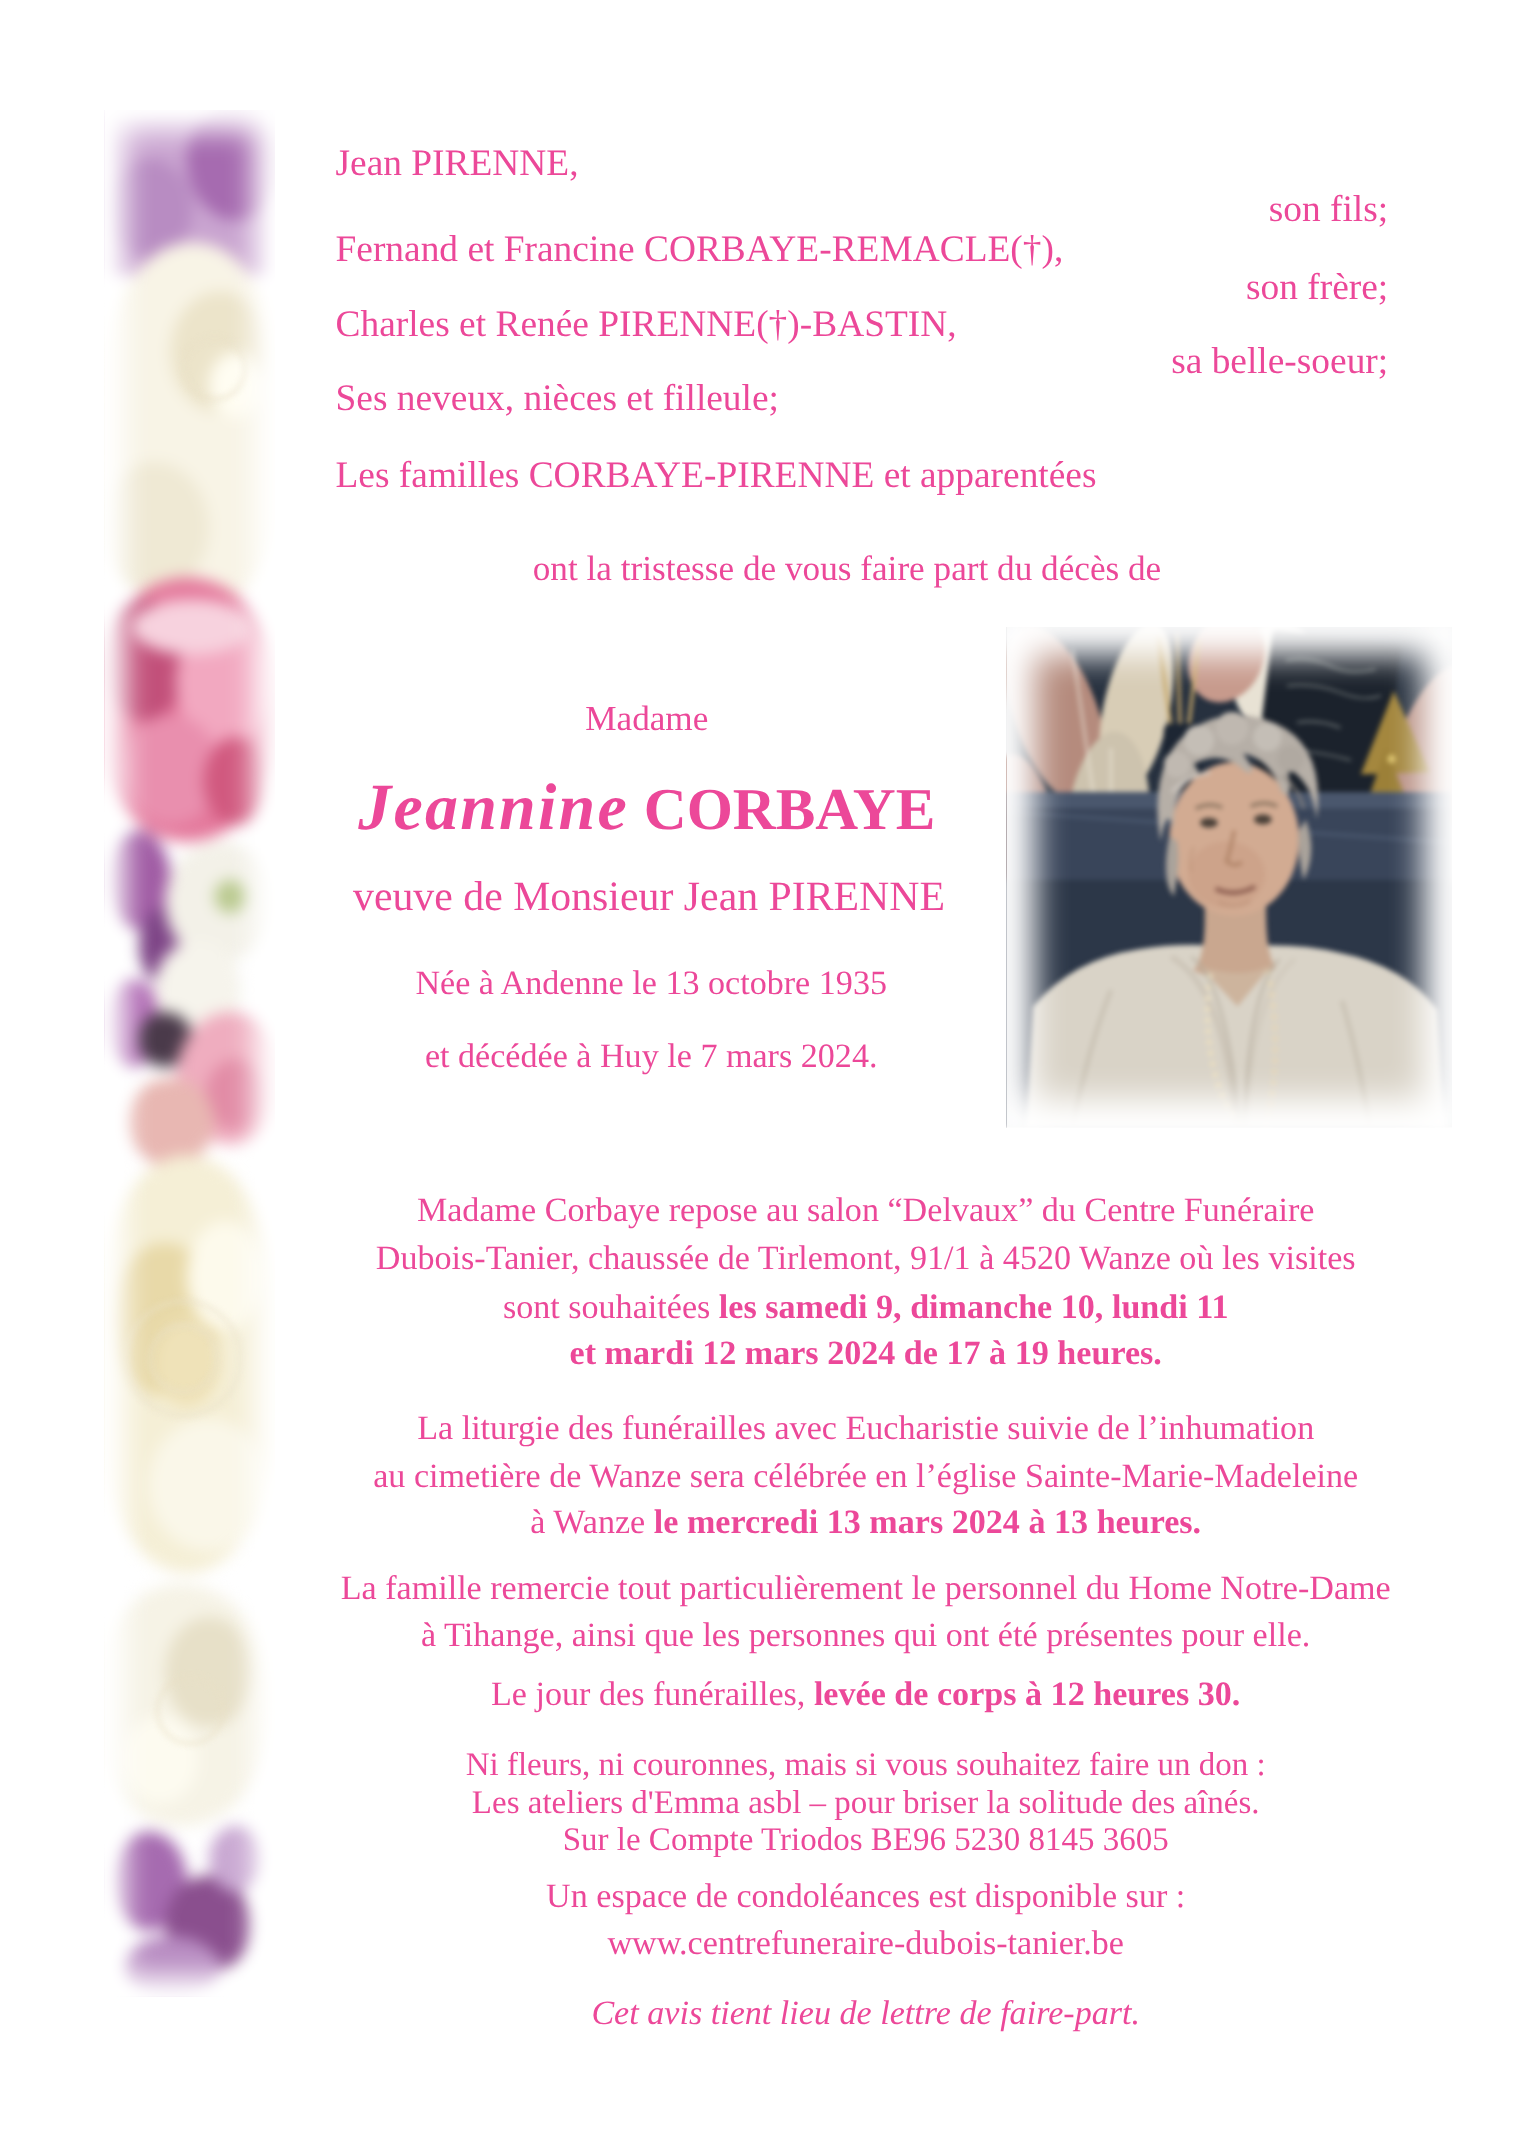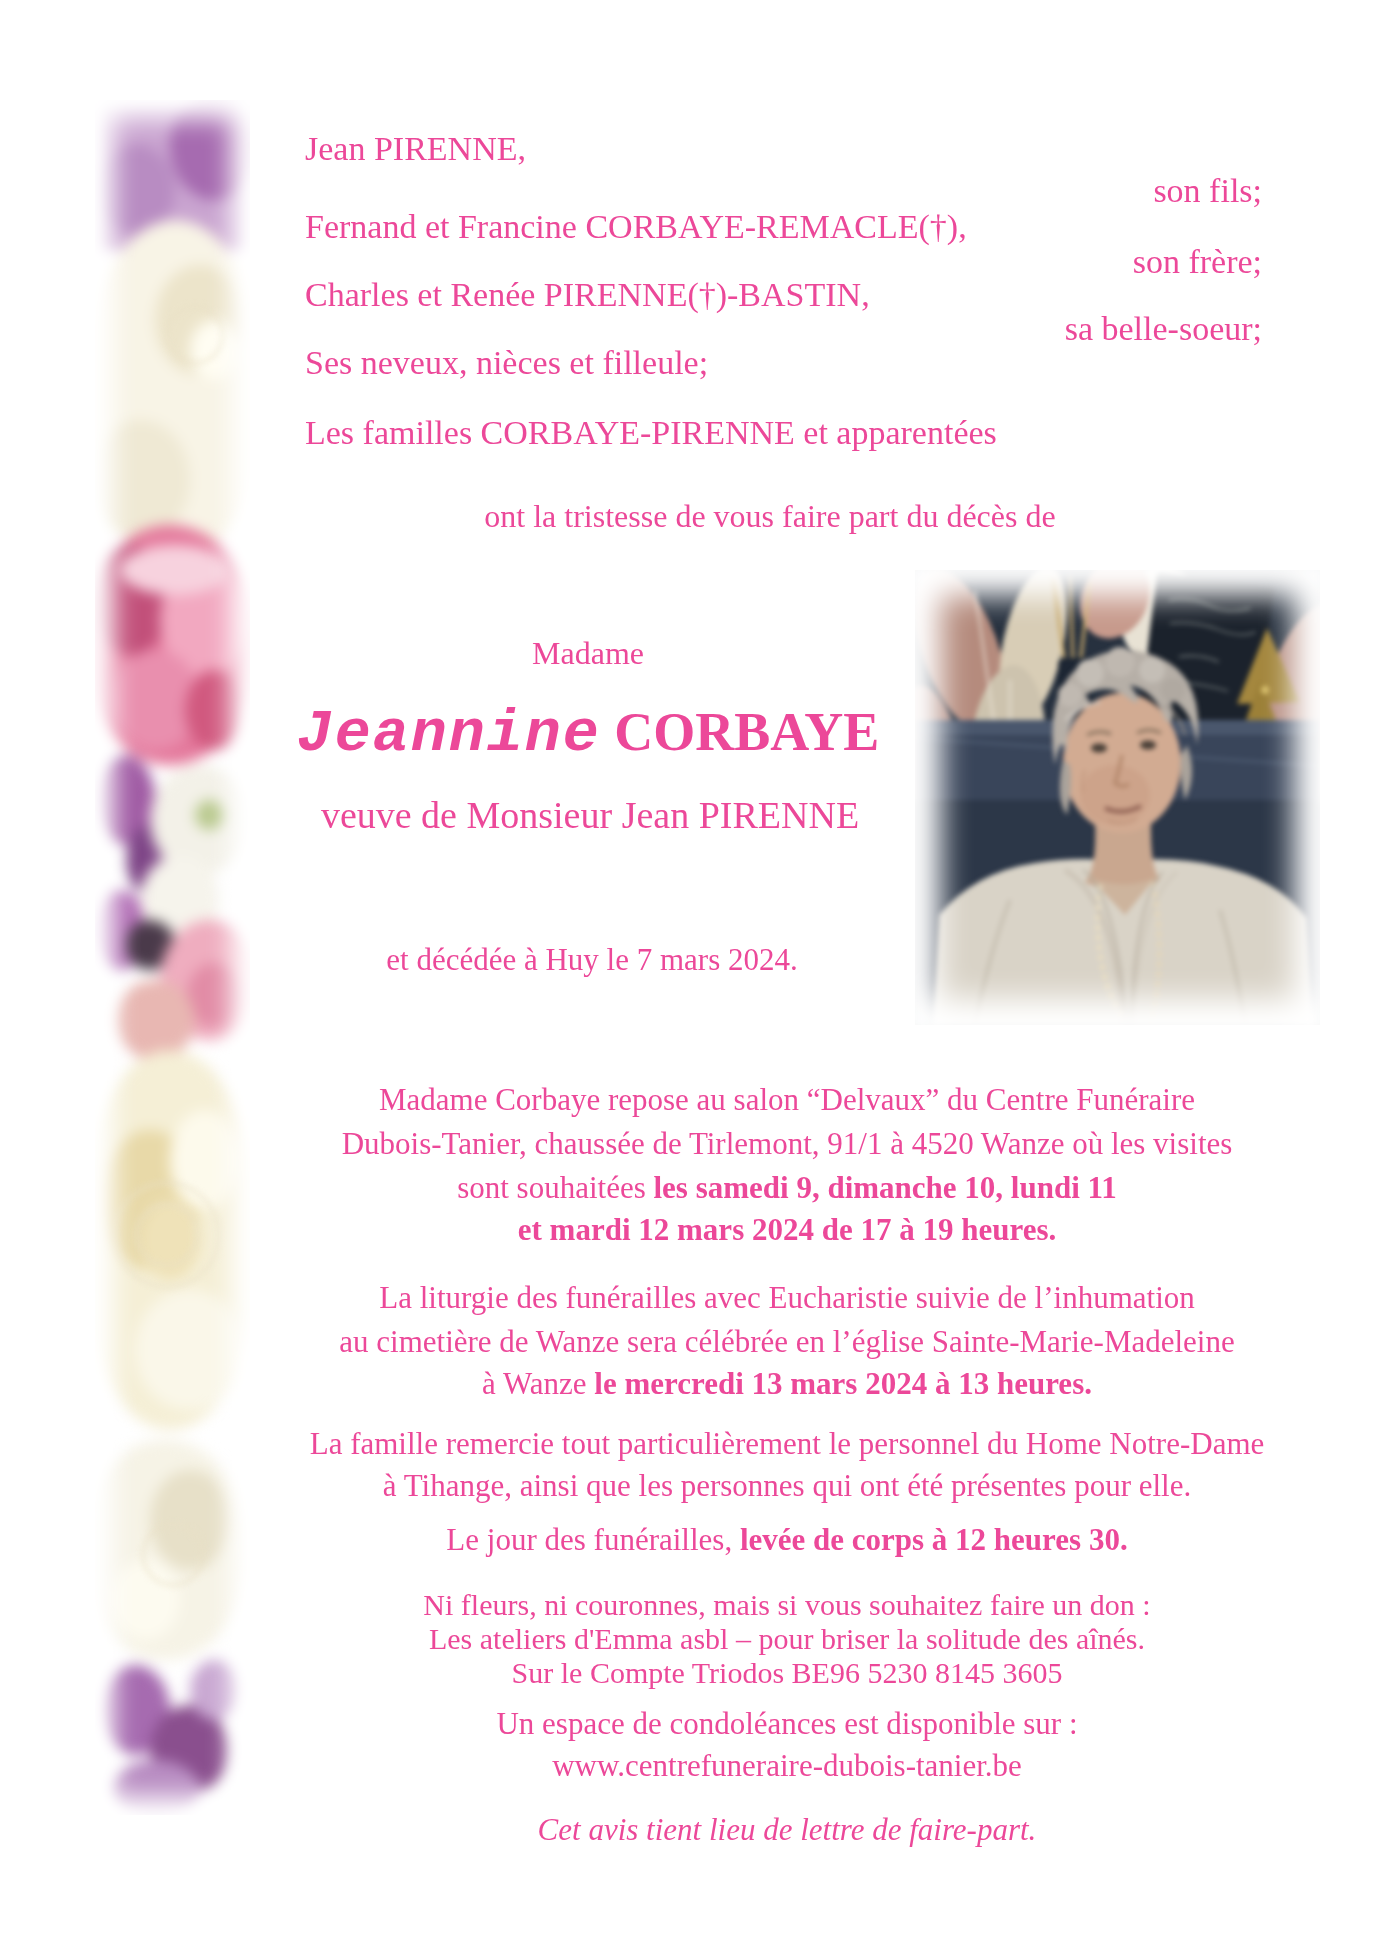--- a/index.html
+++ b/index.html
@@ -7,21 +7,21 @@
         font-family:"Liberation Serif", serif;color:#ec4899;}
   .op{position:absolute;left:305px;font-size:34px;white-space:nowrap;}
   .rel{position:absolute;right:116px;font-size:34px;white-space:nowrap;}
   .c{position:absolute;transform:translateX(-50%);white-space:nowrap;}
   .b{font-weight:bold;}
   .body-txt{font-size:31px;}
   .don-txt{font-size:30px;}
   .closing{font-size:31px;font-style:italic;text-align:center;}
   .title-madame{font-size:32px;}
   .name-line{font-size:54px;font-weight:bold;}
-  .script{font-style:italic;font-size:60px;font-weight:bold;letter-spacing:2px;font-family:Liberation Mono, monospace;}
+  .script{font-style:italic;font-size:60px;font-weight:bold;letter-spacing:2px;}
   .widow{font-size:38px;font-weight:normal;}
   .dates{font-size:31px;}
   .announce{font-size:32px;}
   
   .flowers{position:absolute;left:95px;top:100px;width:155px;height:1715px;overflow:hidden;}
   .flowers svg{display:block;}
   .soft-heavy{filter:blur(7px);}
   .soft-mid{filter:blur(3px);}
   .flowers::after{content:'';position:absolute;inset:0;
      box-shadow:inset 0 0 26px 18px #ffffff;}
@@ -101,20 +101,21 @@
   <div class="op" style="top:276px">Charles et Renée PIRENNE(†)-BASTIN,</div>
   <div class="rel" style="top:310px">sa belle-soeur;</div>
   <div class="op" style="top:344px">Ses neveux, nièces et filleule;</div>
   <div class="op" style="top:414px">Les familles CORBAYE-PIRENNE et apparentées</div>
 
   <div class="c announce" style="left:770px;top:498px">ont la tristesse de vous faire part du décès de</div>
 
   <div class="c title-madame" style="left:588px;top:635px">Madame</div>
   <div class="c" style="left:588px;top:700px"><span class="script">Jeannine</span><span class="name-line"> </span><span class="name-line">CORBAYE</span></div>
   <div class="c widow" style="left:590px;top:793px">veuve de Monsieur Jean PIRENNE</div>
+  <div class="c dates" style="left:592px;top:876px">Née à Andenne le 13 octobre 1935</div>
   <div class="c dates" style="left:592px;top:942px">et décédée à Huy le 7 mars 2024.</div>
 
   <div class="photo">
     <svg width="405" height="455" viewBox="0 0 405 455" xmlns="http://www.w3.org/2000/svg">
       <rect x="0" y="0" width="405" height="455" fill="#27313f"></rect>
       <g class="soft">
 
         <ellipse cx="45" cy="80" rx="38" ry="85" fill="#b58b7d" transform="rotate(-20 45 80)"></ellipse>
         <ellipse cx="15" cy="185" rx="30" ry="70" fill="#a87f74" transform="rotate(-10 15 185)"></ellipse>
         <ellipse cx="118" cy="75" rx="30" ry="80" fill="#d8cdb6" transform="rotate(12 118 75)"></ellipse>

